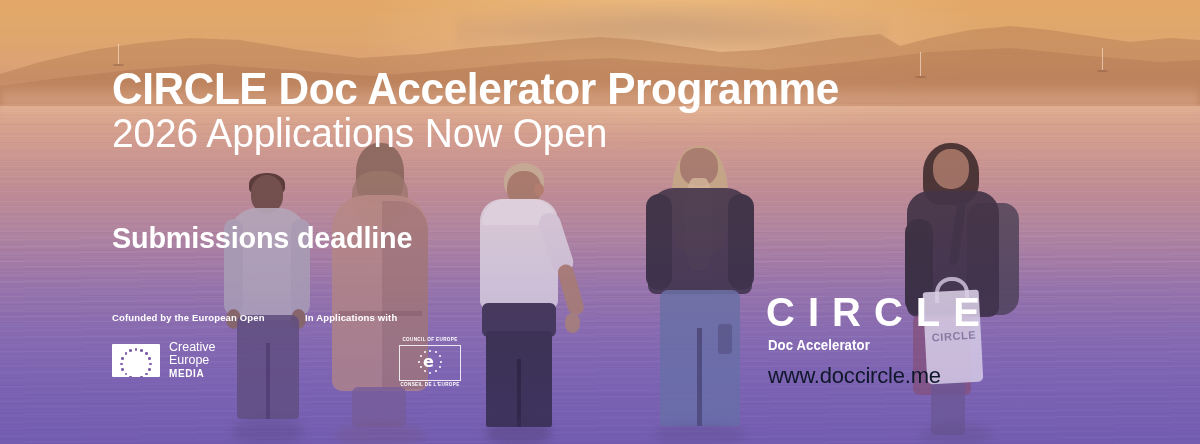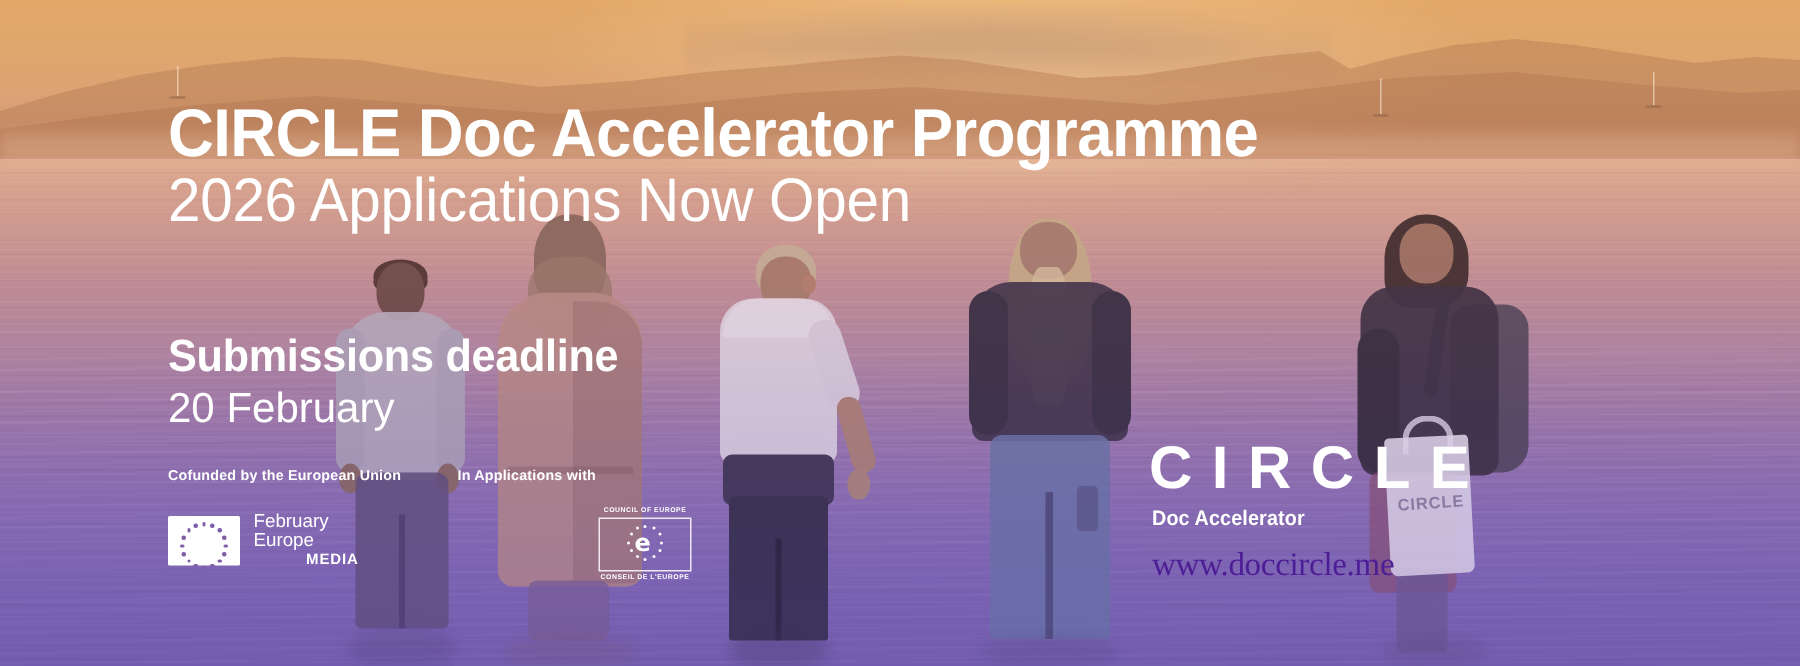--- a/index.html
+++ b/index.html
@@ -246,21 +246,21 @@
     position:relative; width:48px; height:33px;
     background:#ffffff; border-radius:1px;
   }
   .ce-flag .star {
     position:absolute; width:2.6px; height:2.6px;
     background:#7d5fa8; border-radius:50%;
   }
   .ce-text { color:#ffffff; line-height:1.06; }
   .ce-text .l1 { font:400 12.5px/1.07 "Liberation Sans", sans-serif; }
   .ce-text .l2 { font:400 12.5px/1.07 "Liberation Sans", sans-serif; }
-  .ce-text .l3 { font:700 10px/1.25 "Liberation Sans", sans-serif; letter-spacing:.6px;margin-left:35px; }
+  .ce-text .l3 { font:700 10px/1.25 "Liberation Sans", sans-serif; letter-spacing:.6px; }
 
   
   .eurimages {
     position:absolute; left:303px; top:352px;
     font:400 25px/1 "DejaVu Sans", sans-serif;
     letter-spacing:-.6px; color:#ffffff; white-space:nowrap;
   }
 
   
   .coe { position:absolute; left:399px; top:338px; width:62px; text-align:center; }
@@ -293,23 +293,23 @@
   .brand-sub {
     position:absolute; left:768px; top:338px;
     font-family:"Liberation Sans", sans-serif;
     font-weight:700; font-size:14px; line-height:1;
     letter-spacing:.1px; color:#ffffff;
     transform:scaleX(.94); transform-origin:left center;
     white-space:nowrap;
   }
   .brand-url {
     position:absolute; left:768px; top:365px;
-    font-family:Liberation Serif, serif;
+    font-family:Liberation Sans, sans-serif;
     font-weight:400; font-size:22px; line-height:1;
-    letter-spacing:-.2px; color:#4c1d95; white-space:nowrap;
+    letter-spacing:-.2px; color:#0f172a; white-space:nowrap;
   }
 </style>
 </head>
 <body>
 
 <div class="banner">
 
   <div class="photo">
     <div class="sky"></div>
     <div class="sky-bloom"></div>
@@ -408,23 +408,22 @@
     <div class="tint"></div>
     <div class="tint2"></div>
   </div>
 
   <div class="overlay">
 
     <div class="headline">CIRCLE Doc Accelerator Programme</div>
     <div class="subhead">2026 Applications Now Open</div>
 
     <div class="deadline-title">Submissions deadline</div>
-    <div class="deadline-date">20 February</div>
-
-    <div class="funder-label">Cofunded by the European Union</div>
+
+    <div class="funder-label">Cofunded by the European Open</div>
     <div class="partner-label">In Applications with</div>
 
     <div class="ce-logo">
       <div class="ce-flag">
         <div class="star" style="left:22.7px; top:4px;"></div>
         <div class="star" style="left:28.3px; top:5.1px;"></div>
         <div class="star" style="left:33.0px; top:8.3px;"></div>
         <div class="star" style="left:36.0px; top:12.9px;"></div>
         <div class="star" style="left:37.1px; top:18.4px;"></div>
         <div class="star" style="left:36.0px; top:23.9px;"></div>
@@ -433,21 +432,21 @@
         <div class="star" style="left:22.7px; top:32.7px;"></div>
         <div class="star" style="left:17.2px; top:31.6px;"></div>
         <div class="star" style="left:12.5px; top:28.5px;"></div>
         <div class="star" style="left:9.4px; top:23.9px;"></div>
         <div class="star" style="left:8.3px; top:18.4px;"></div>
         <div class="star" style="left:9.4px; top:12.9px;"></div>
         <div class="star" style="left:12.5px; top:8.3px;"></div>
         <div class="star" style="left:17.2px; top:5.1px;"></div>
       </div>
       <div class="ce-text">
-        <div class="l1">February</div>
+        <div class="l1">Creative</div>
         <div class="l2">Europe</div>
         <div class="l3">MEDIA</div>
       </div>
     </div>
 
 
     <div class="coe">
       <div class="cap">COUNCIL OF EUROPE</div>
       <div class="emblem-box">
         <div class="emblem">

